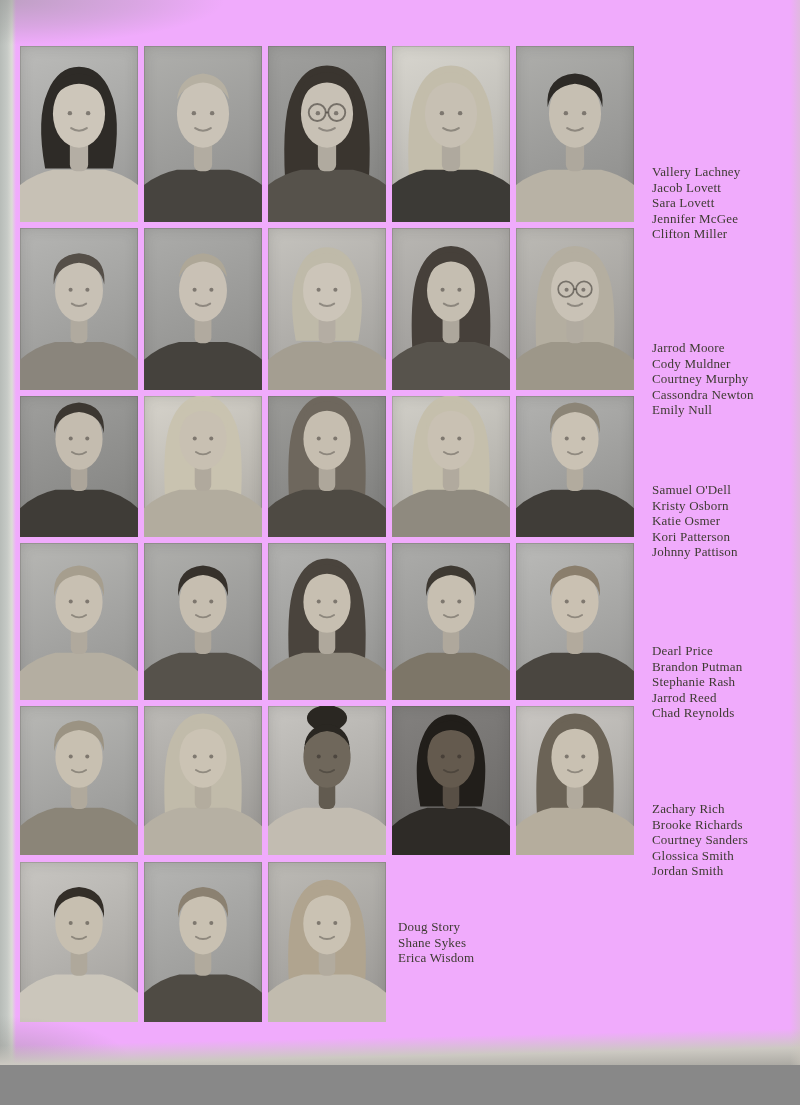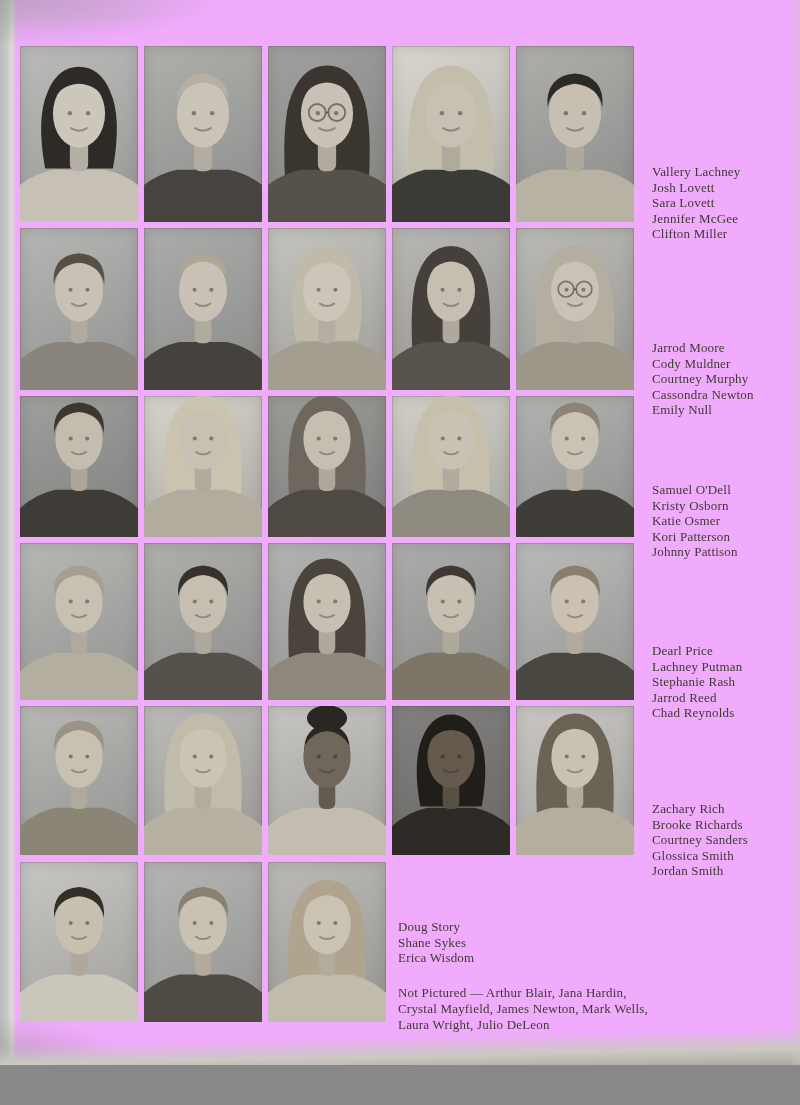--- a/index.html
+++ b/index.html
@@ -581,60 +581,59 @@
     <g fill="#b0a48f">
             <path d="M29 44 Q28 22 50 20 Q72 22 71 44 Q65 29 50 28 Q35 29 29 44 Z"></path>
           </g>
 
   </svg>
       </div>
     </div>
   <div id="name-blocks">
       <div class="names-block" style="left: 652px; top: 164px;">
         <div>Vallery Lachney</div>
-        <div>Josh Lovett</div>
+        <div>Jacob Lovett</div>
         <div>Sara Lovett</div>
         <div>Jennifer McGee</div>
         <div>Clifton Miller</div>
       </div>
       <div class="names-block" style="left: 652px; top: 340px;">
         <div>Jarrod Moore</div>
         <div>Cody Muldner</div>
         <div>Courtney Murphy</div>
         <div>Cassondra Newton</div>
         <div>Emily Null</div>
       </div>
       <div class="names-block" style="left: 652px; top: 482px;">
         <div>Samuel O'Dell</div>
         <div>Kristy Osborn</div>
         <div>Katie Osmer</div>
         <div>Kori Patterson</div>
         <div>Johnny Pattison</div>
       </div>
       <div class="names-block" style="left: 652px; top: 643px;">
         <div>Dearl Price</div>
-        <div>Lachney Putman</div>
+        <div>Brandon Putman</div>
         <div>Stephanie Rash</div>
         <div>Jarrod Reed</div>
         <div>Chad Reynolds</div>
       </div>
       <div class="names-block" style="left: 652px; top: 801px;">
         <div>Zachary Rich</div>
         <div>Brooke Richards</div>
         <div>Courtney Sanders</div>
         <div>Glossica Smith</div>
         <div>Jordan Smith</div>
       </div>
       <div class="names-block" style="left: 398px; top: 919px;">
         <div>Doug Story</div>
         <div>Shane Sykes</div>
         <div>Erica Wisdom</div>
       </div>
     </div>
-  <p class="not-pictured" id="not-pictured">Not Pictured — Arthur Blair, Jana Hardin, Crystal Mayfield, James Newton, Mark Wells, Laura Wright, Julio DeLeon</p>
   <div class="footer">classes / 73</div>
 
   <div class="edge-left"></div>
   <div class="edge-topleft"></div>
   <div class="edge-bottomleft"></div>
   <div class="edge-bottom"></div>
   <div class="edge-right"></div>
 </div>
 
 </body></html>

